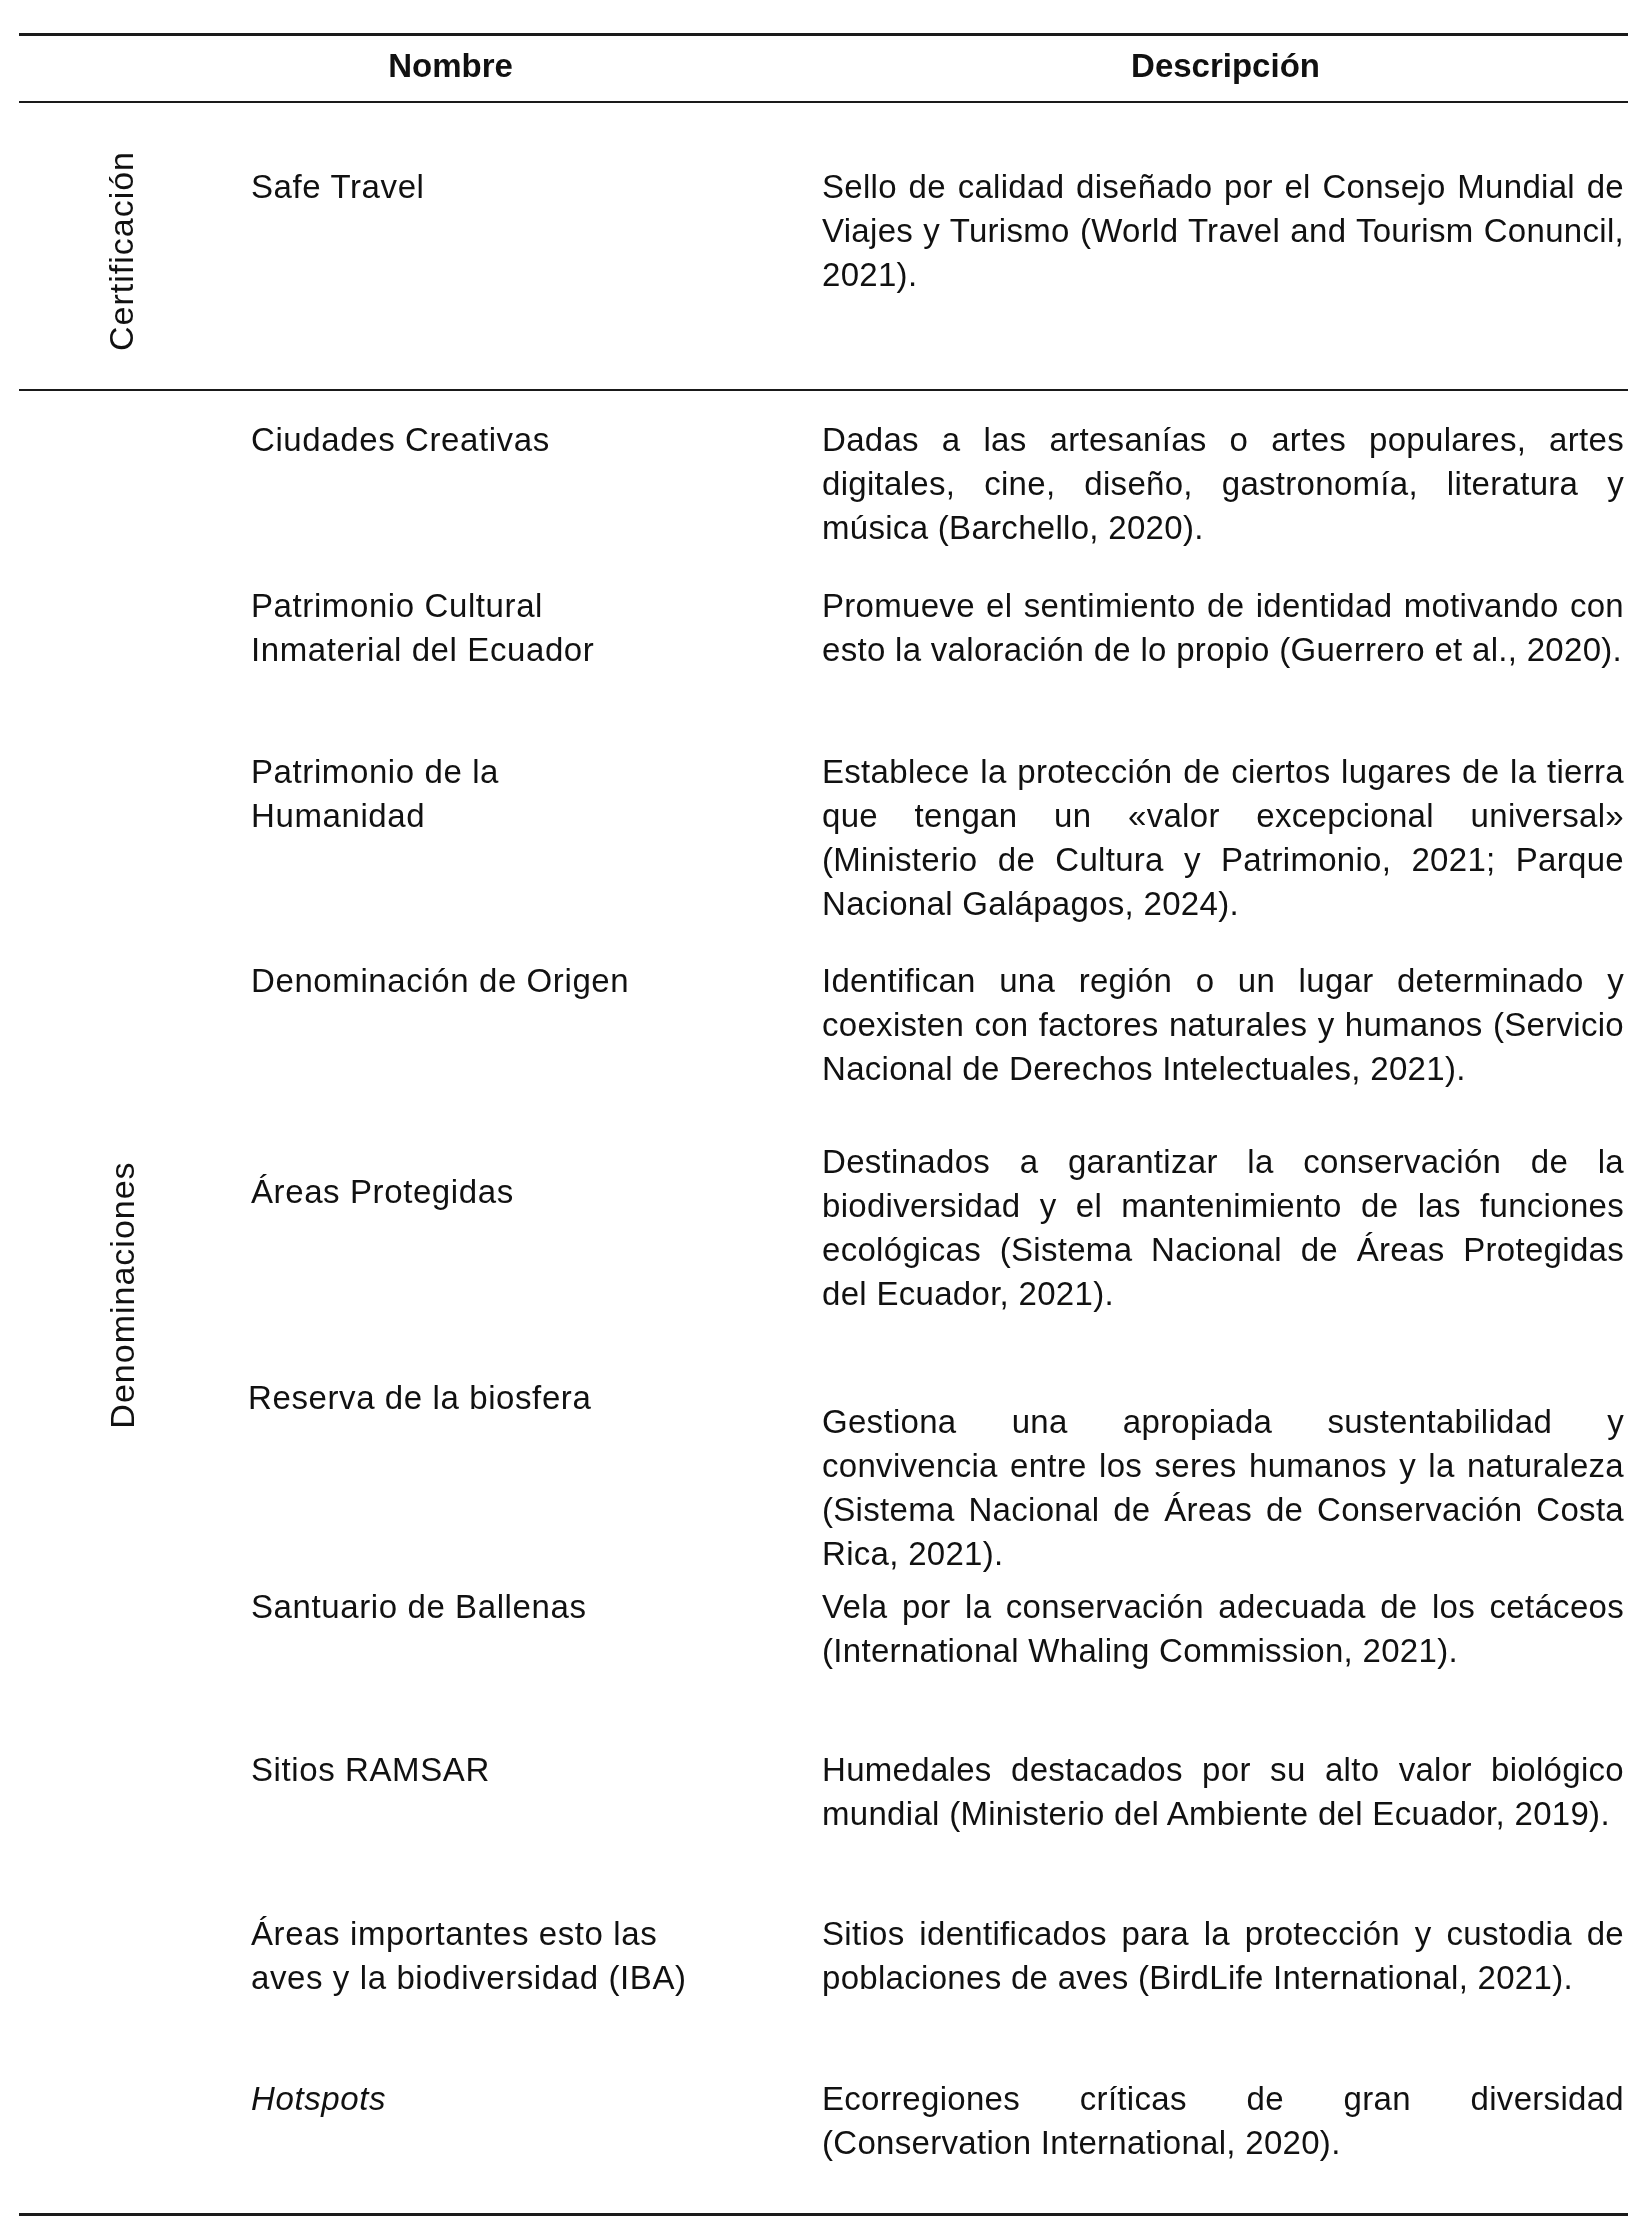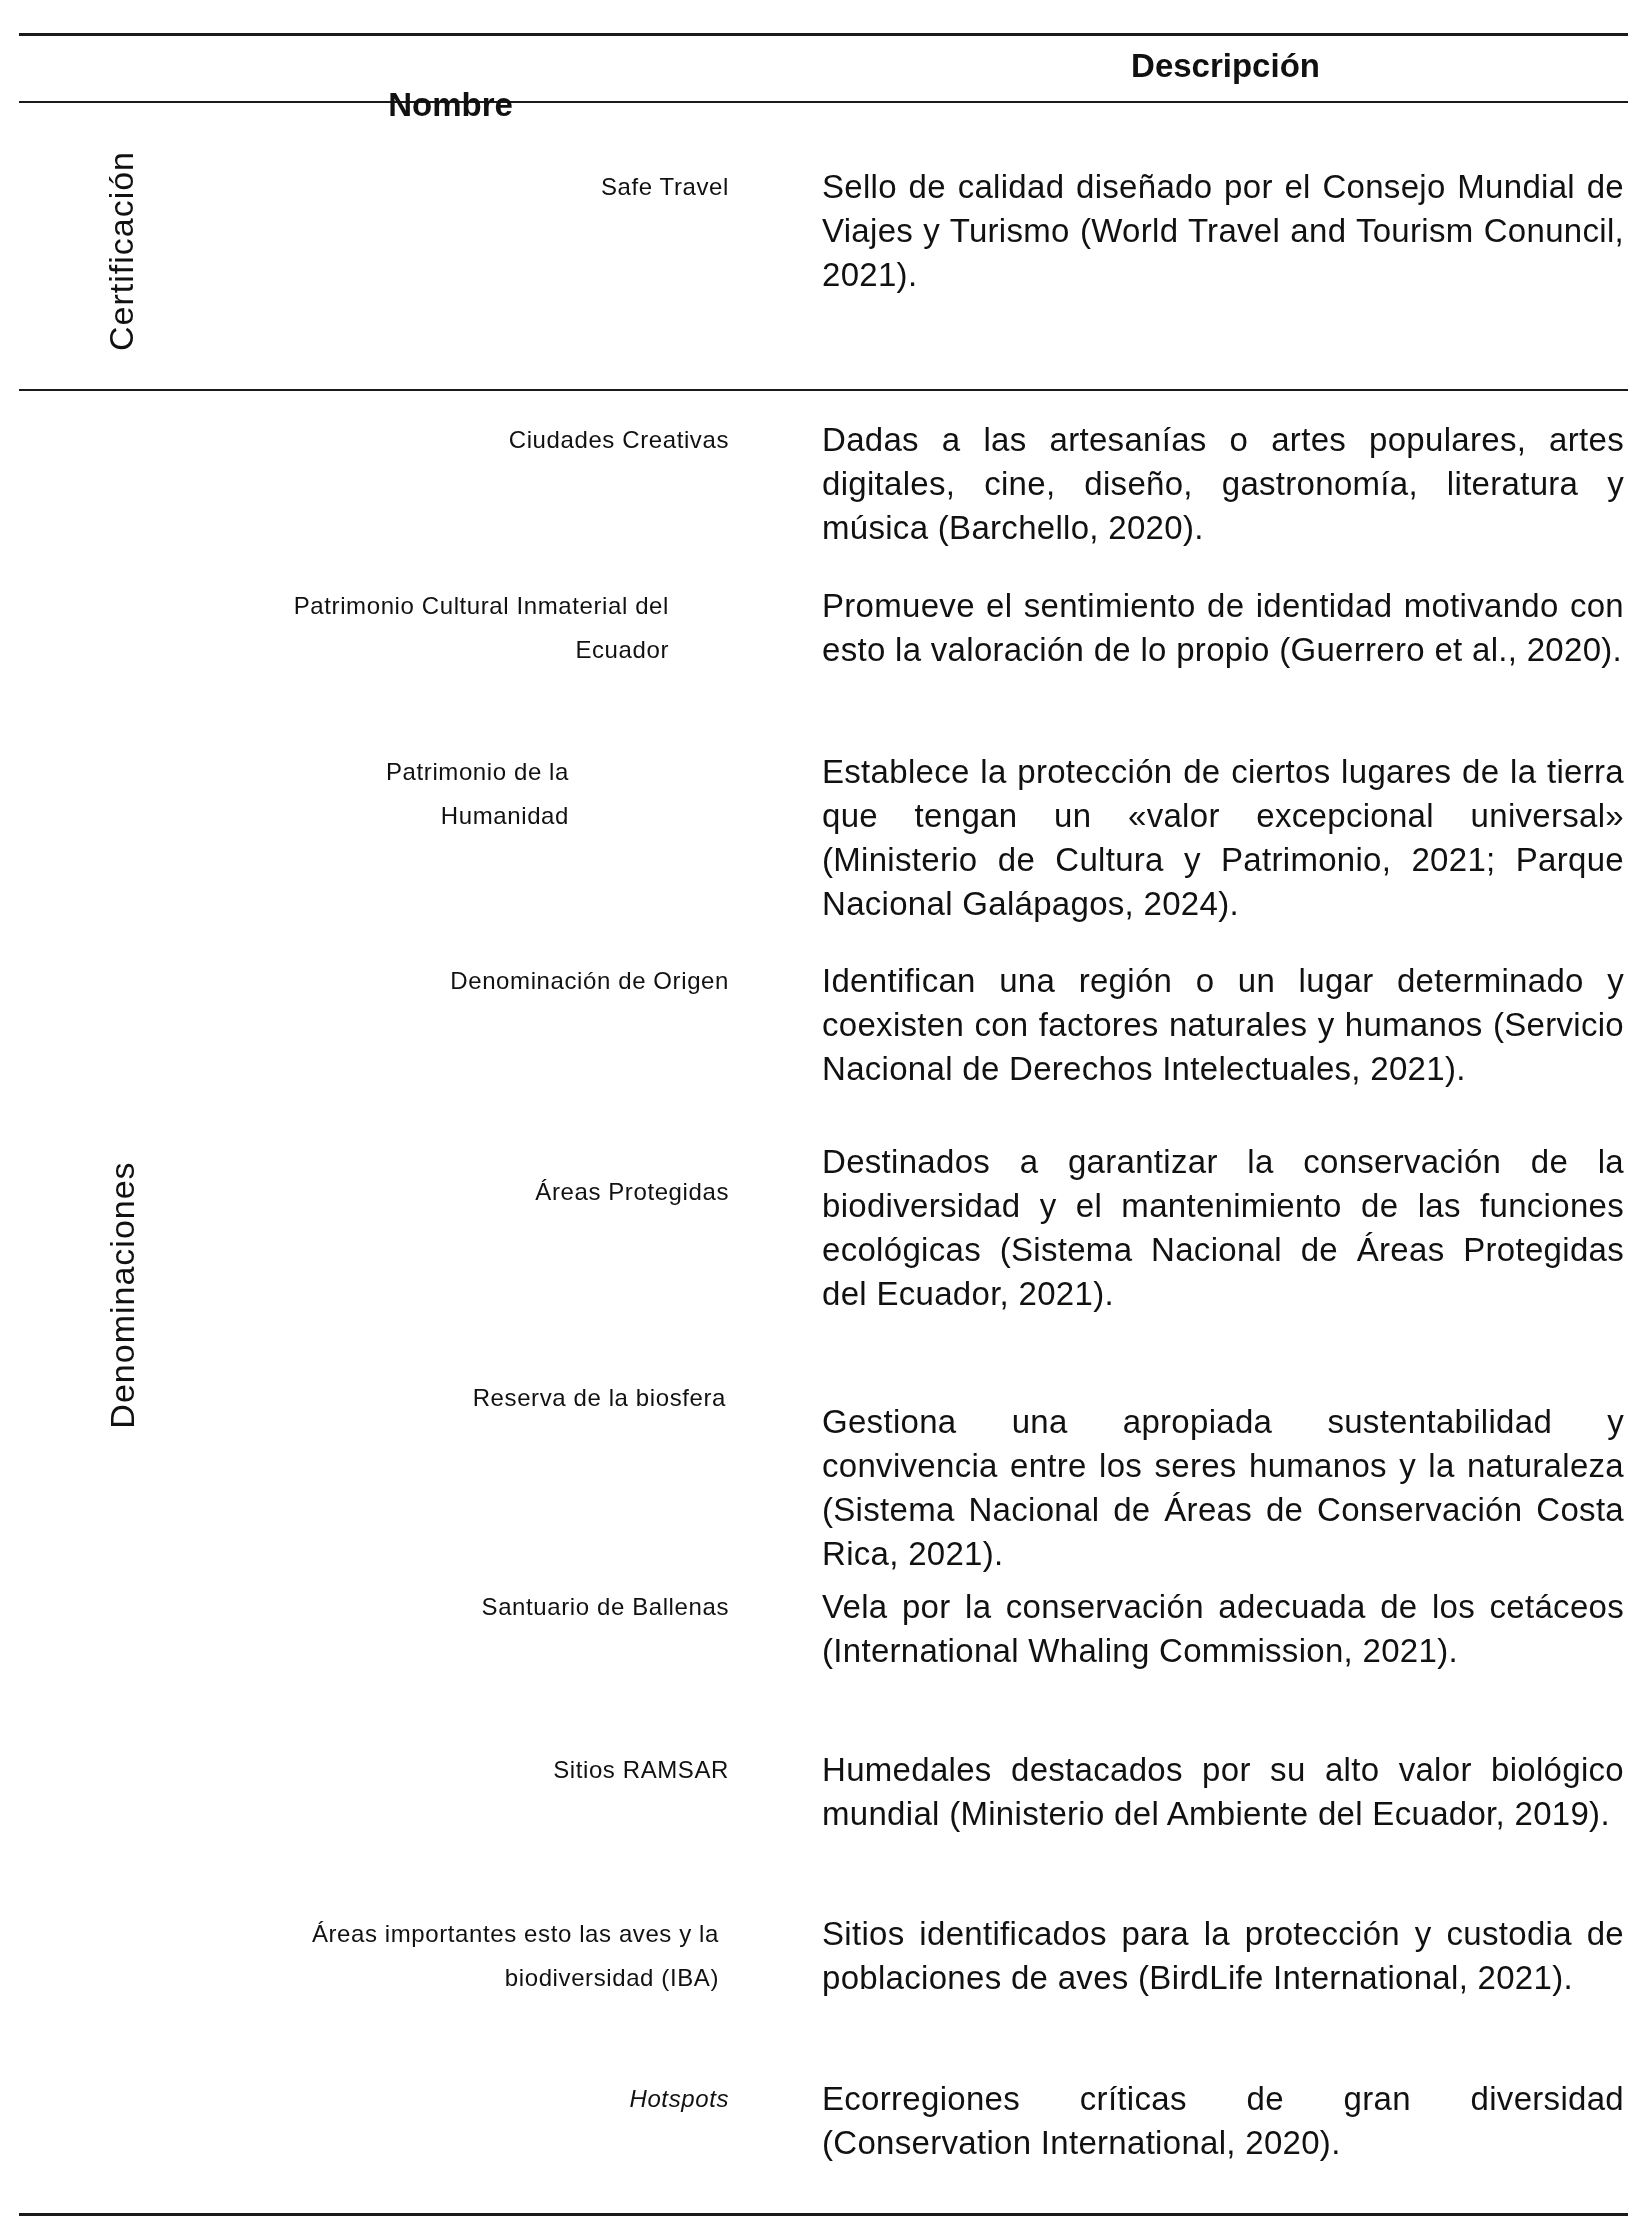--- a/index.html
+++ b/index.html
@@ -5,34 +5,34 @@
   html, body { margin:0; padding:0; background:#ffffff; }
   body { width:1648px; height:2236px; position:relative; overflow:hidden;
          font-family:"Liberation Sans", sans-serif; color:#111111; }
   .rule { position:absolute; left:19px; width:1609px; background:#1a1a1a; }
   .rule.thick { height:3px; }
   .rule.thin { height:2px; }
   .hdr { position:absolute; top:44px; font-weight:bold; font-size:33px; line-height:44px; text-align:center; }
   .vlabel { position:absolute; font-size:34px; line-height:40px; white-space:nowrap;
             transform-origin:center center; transform:translate(-50%,-50%) rotate(-90deg);
             letter-spacing:1px; }
-  .name { position:absolute; left:251px; width:478px; font-size:24px; line-height:44px; letter-spacing:0.6px;text-align:right; }
+  .name { position:absolute; left:251px; width:478px; font-size:33px; line-height:44px; letter-spacing:0.6px; }
   .name.italic { font-style:italic; }
   .desc { position:absolute; left:822px; width:802px; font-size:33px; line-height:44px;
           text-align:justify; letter-spacing:0.3px; }
 </style>
 </head>
 <body>
 
 <div class="rule thick" style="top:33px;"></div>
 <div class="rule thin" style="top:101px;"></div>
 <div class="rule thin" style="top:389px;"></div>
 <div class="rule thick" style="top:2213px;"></div>
 
-<div class="hdr" style="left:351px; width:199px;margin-top:39px;">Nombre</div>
+<div class="hdr" style="left:351px; width:199px;">Nombre</div>
 <div class="hdr" style="left:1076px; width:299px;">Descripción</div>
 
 <div class="vlabel" style="left:121px; top:251px;">Certificación</div>
 <div class="vlabel" style="left:122px; top:1295px;">Denominaciones</div>
 
 <div>
   <div class="name" style="top:165px;">Safe Travel</div>
   <div class="desc" style="top:165px;">Sello de calidad diseñado por el Consejo Mundial de Viajes y Turismo (World Travel and Tourism Conuncil, 2021).</div>
 </div>
 

